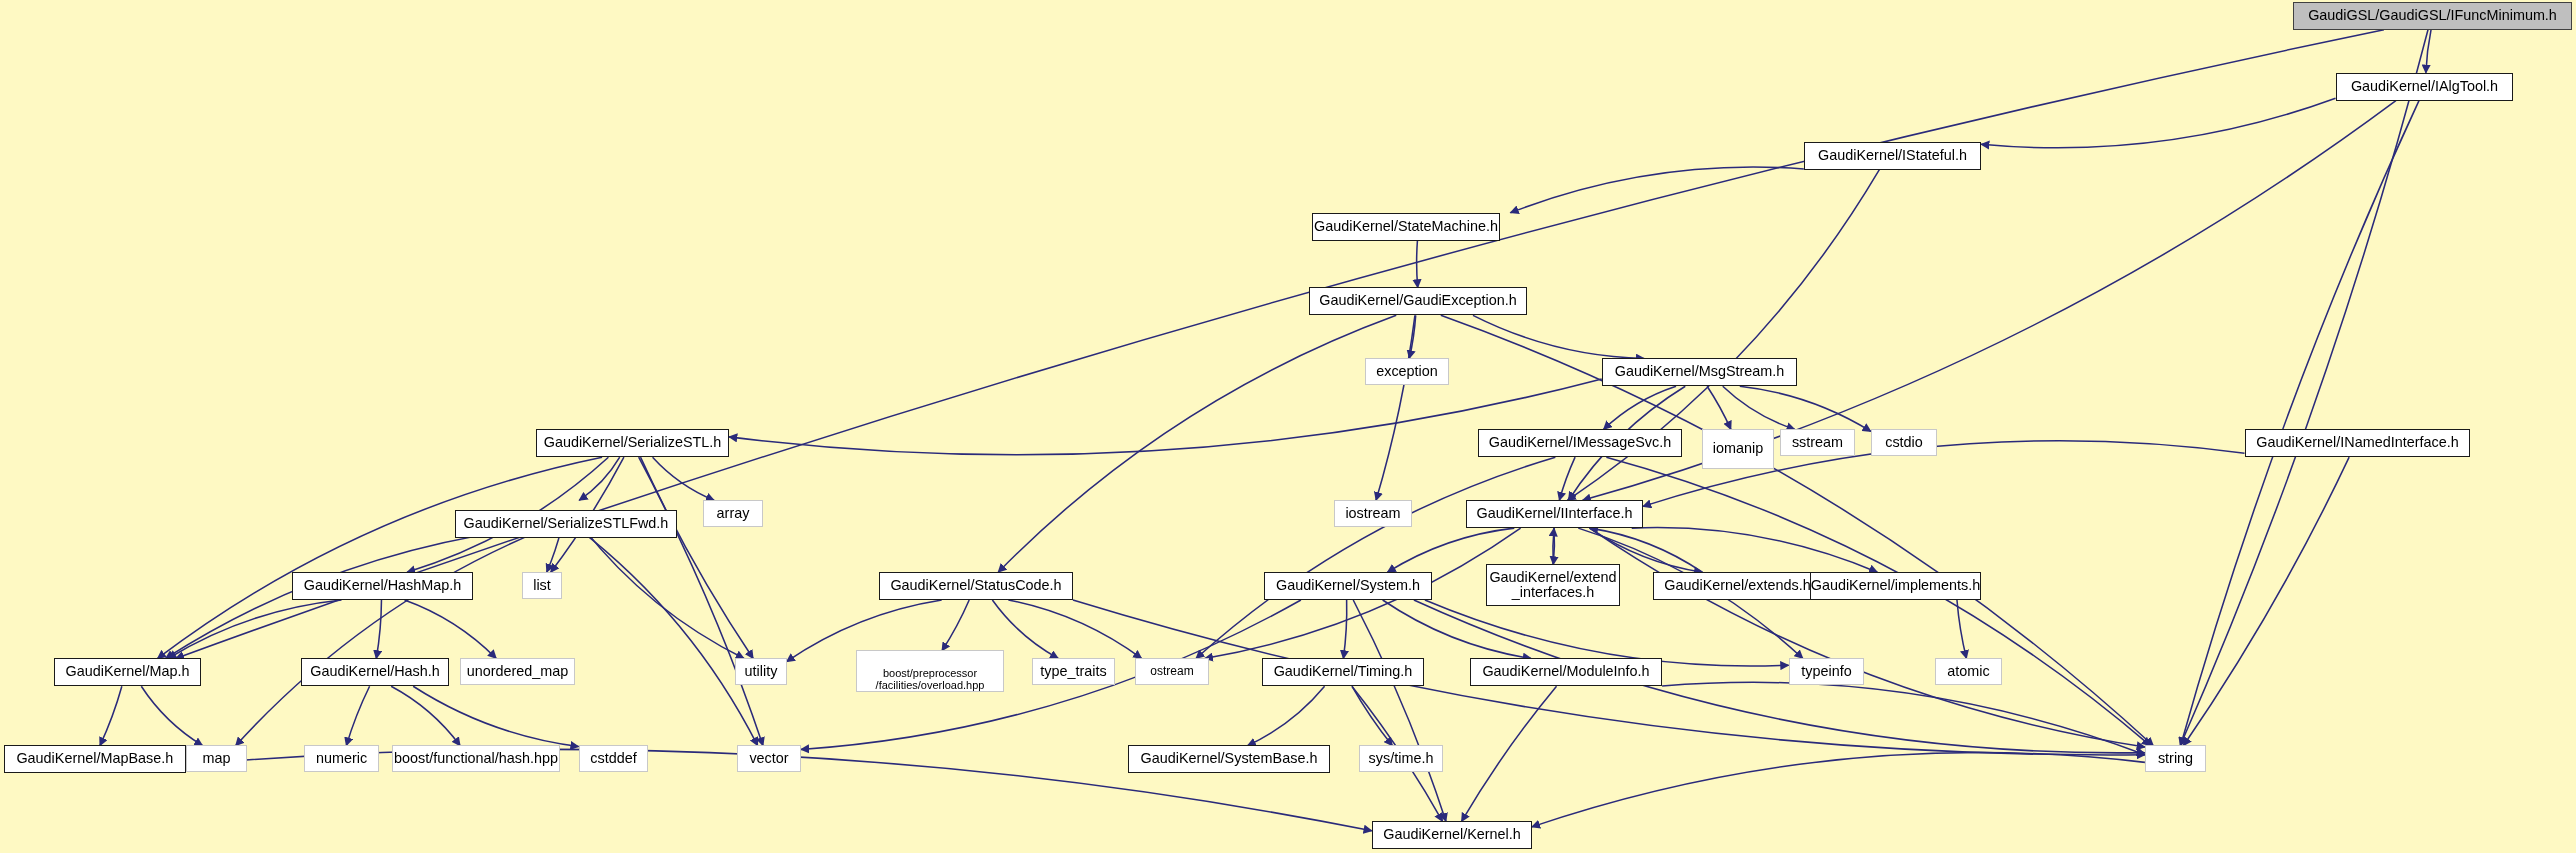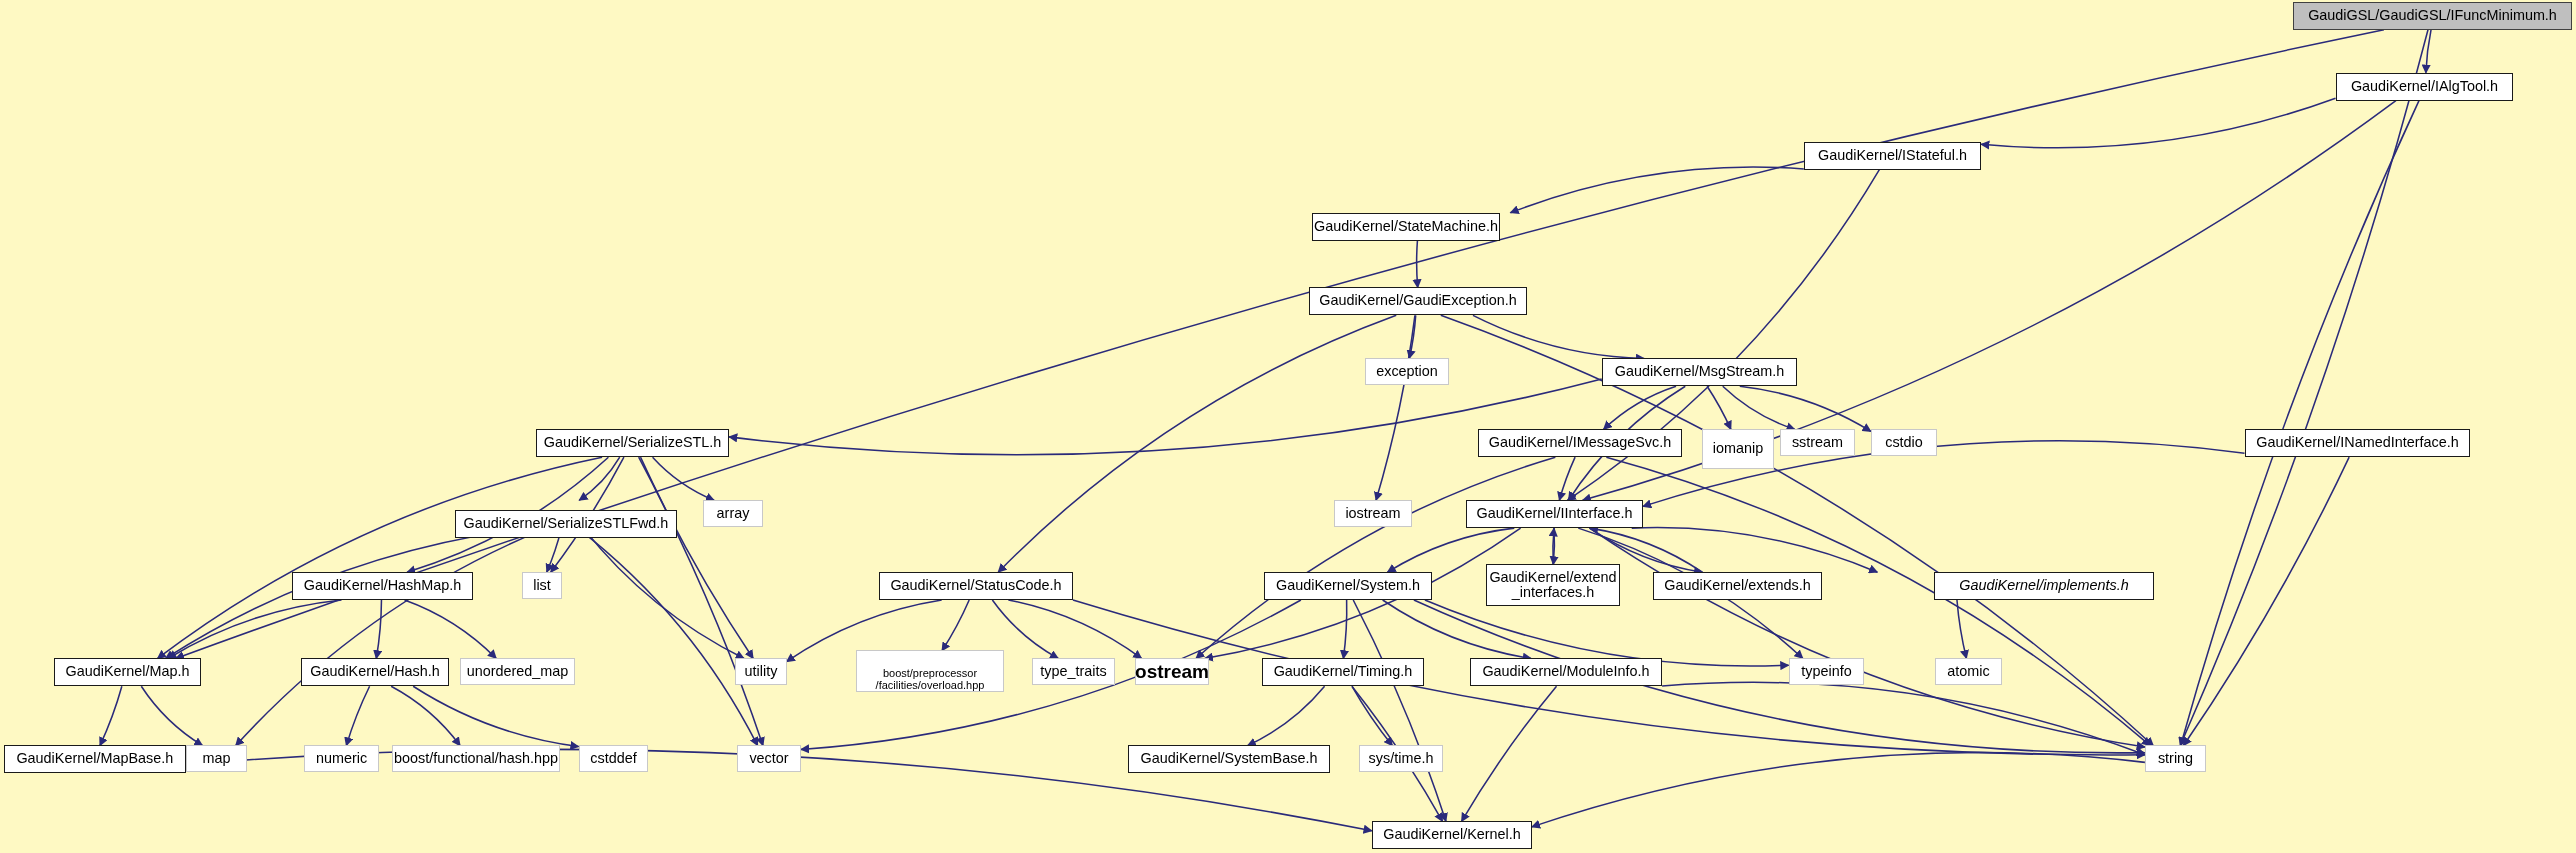--- a/index.html
+++ b/index.html
@@ -163,21 +163,21 @@
       <div class="node-box local" style="left: 1264px; top: 572px; width: 168px; height: 28px;">
         <span class="node-label" style="font-size: 14.4px;">GaudiKernel/System.h</span>
       </div>
       <div class="node-box local" style="left: 1486px; top: 564px; width: 134px; height: 42px;">
         <span class="node-label" style="font-size: 14.4px;">GaudiKernel/extend
 _interfaces.h</span>
       </div>
       <div class="node-box local" style="left: 1653px; top: 572px; width: 169px; height: 28px;">
         <span class="node-label" style="font-size: 14.4px;">GaudiKernel/extends.h</span>
       </div>
-      <div class="node-box local" style="left: 1934px; top: 572px; width: 220px; height: 28px; font-style: italic;">
+      <div class="node-box local" style="left: 1810px; top: 572px; width: 171px; height: 28px;">
         <span class="node-label" style="font-size: 14.4px;">GaudiKernel/implements.h</span>
       </div>
       <div class="node-box local" style="left: 54px; top: 658px; width: 147px; height: 28px;">
         <span class="node-label" style="font-size: 14.4px;">GaudiKernel/Map.h</span>
       </div>
       <div class="node-box local" style="left: 301px; top: 658px; width: 148px; height: 28px;">
         <span class="node-label" style="font-size: 14.4px;">GaudiKernel/Hash.h</span>
       </div>
       <div class="node-box sys" style="left: 460px; top: 658px; width: 115px; height: 27px;">
         <span class="node-label" style="font-size: 14.4px;">unordered_map</span>
@@ -186,21 +186,21 @@
         <span class="node-label" style="font-size: 14.4px;">utility</span>
       </div>
       <div class="node-box sys" style="left: 856px; top: 650px; width: 148px; height: 42px;">
         <span class="node-label" style="font-size: 11px; margin-top: 17px;">boost/preprocessor
 /facilities/overload.hpp</span>
       </div>
       <div class="node-box sys" style="left: 1032px; top: 658px; width: 83px; height: 27px;">
         <span class="node-label" style="font-size: 14.4px;">type_traits</span>
       </div>
       <div class="node-box sys" style="left: 1135px; top: 658px; width: 74px; height: 27px;">
-        <span class="node-label" style="font-size: 19px; font-weight: bold;">ostream</span>
+        <span class="node-label" style="font-size: 12px;">ostream</span>
       </div>
       <div class="node-box local" style="left: 1262px; top: 658px; width: 162px; height: 28px;">
         <span class="node-label" style="font-size: 14.4px;">GaudiKernel/Timing.h</span>
       </div>
       <div class="node-box local" style="left: 1470px; top: 658px; width: 192px; height: 28px;">
         <span class="node-label" style="font-size: 14.4px;">GaudiKernel/ModuleInfo.h</span>
       </div>
       <div class="node-box sys" style="left: 1789px; top: 658px; width: 75px; height: 27px;">
         <span class="node-label" style="font-size: 14.4px;">typeinfo</span>
       </div>

